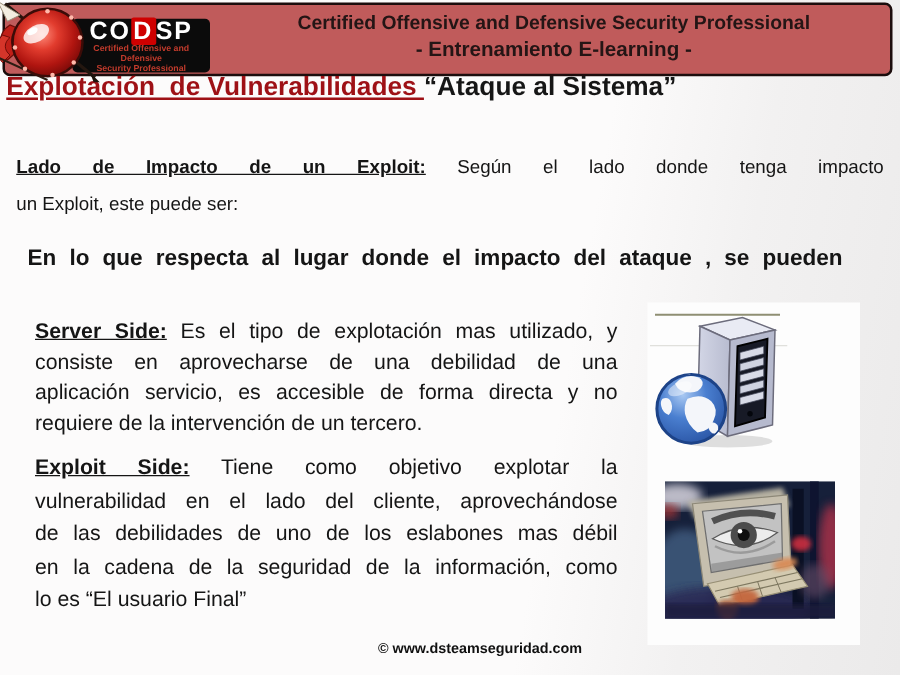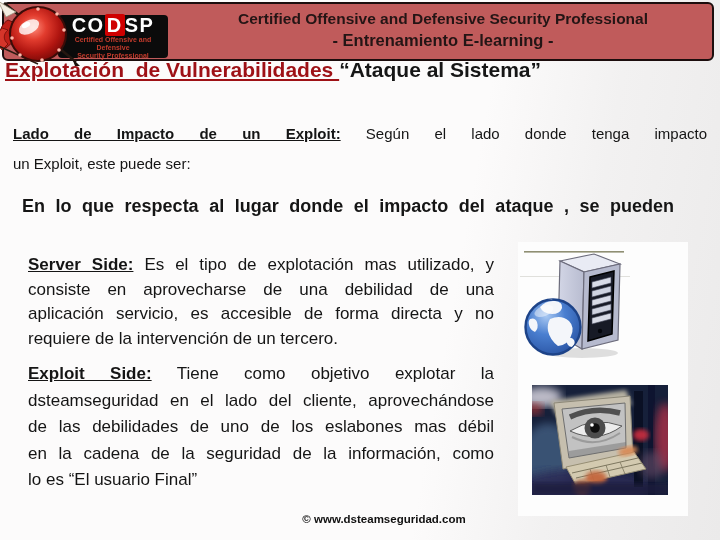--- a/index.html
+++ b/index.html
@@ -116,21 +116,21 @@
     <div class="jline">consiste en aprovecharse de una debilidad de una</div>
     <div class="jline">aplicación servicio, es accesible de forma directa y no</div>
     <div>requiere de la intervención de un tercero.</div>
   </div>
 
   <div class="para p-client">
     <div class="jline">
       <span class="lead">Exploit Side:</span>
       <span>Tiene como objetivo explotar la</span>
     </div>
-    <div class="jline">dsteamseguridad en el lado del cliente, aprovechándose</div>
+    <div class="jline">vulnerabilidad en el lado del cliente, aprovechándose</div>
     <div class="jline">de las debilidades de uno de los eslabones mas débil</div>
     <div class="jline">en la cadena de la seguridad de la información, como</div>
     <div>lo es “El usuario Final”</div>
   </div>
 
   <div class="img-card"></div>
 
   <svg class="server-img" viewBox="0 0 110 118">
     <defs>
       <radialGradient id="globeg" cx="38%" cy="30%" r="75%">

